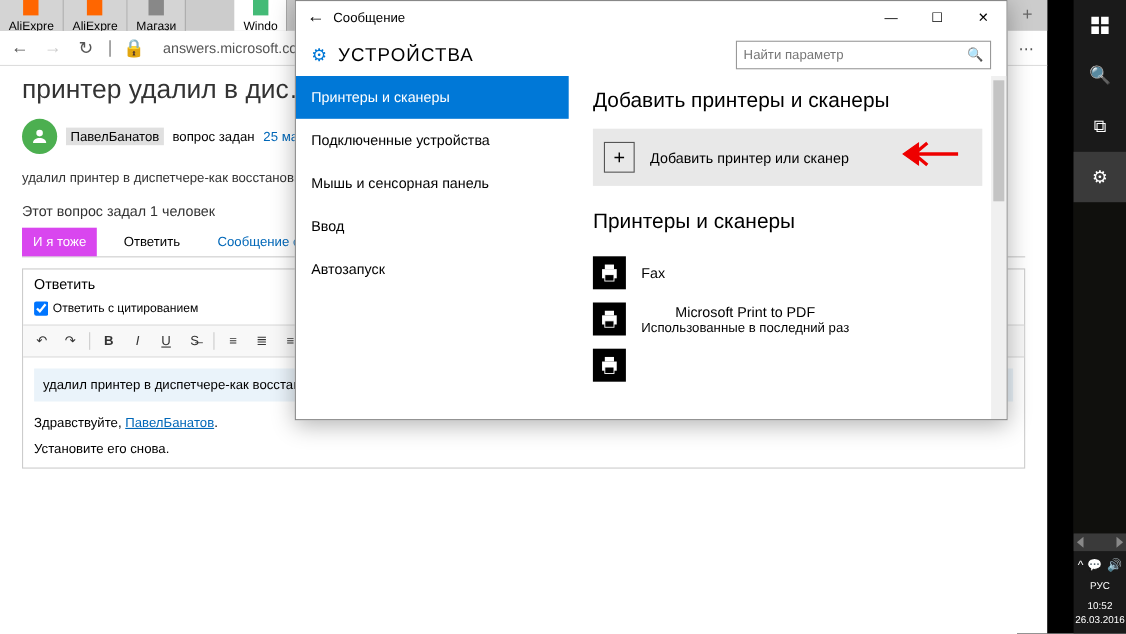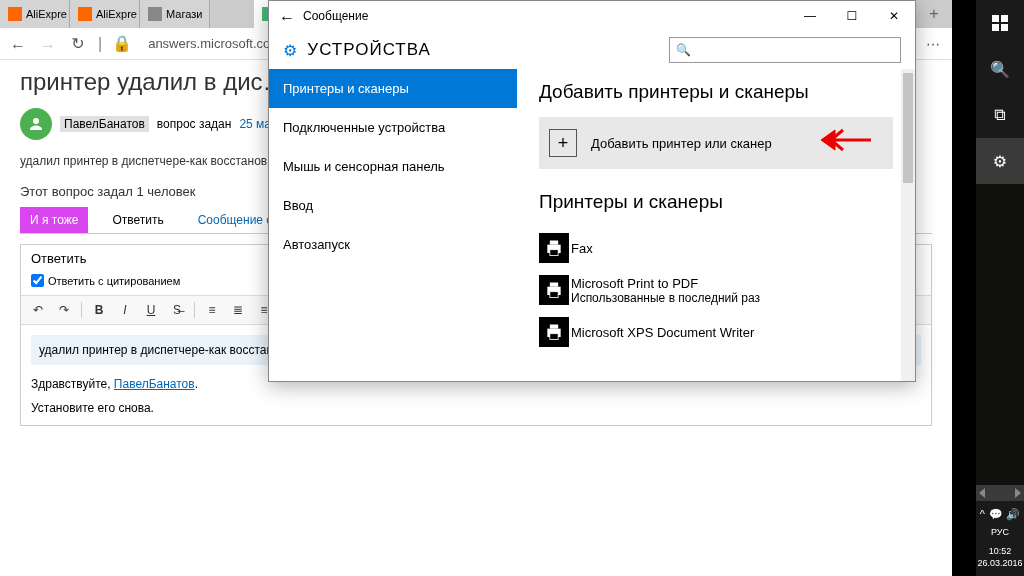--- a/index.html
+++ b/index.html
@@ -1,20 +1,20 @@
 <!DOCTYPE html>
 <html><head>
 <meta charset="utf-8">
 <style>
 * { margin:0; padding:0; box-sizing:border-box; font-family:"Segoe UI",Arial,sans-serif; }
 body { width:1024px; height:576px; overflow:hidden; background:#000; position:relative; }
 
 .edge-window { position:absolute; left:0; top:0; width:952px; height:576px; background:#fff; }
 .tabs { height:28px; background:#ccc; display:flex; align-items:center; }
-.tab { height:28px; padding:0 8px; display:flex; align-items:center; gap:4px; font-size:11px; border-right:1px solid #aaa; background:#d4d4d4; cursor:pointer; max-width:70px; overflow:hidden; white-space:nowrap; }
+.tab { height:28px; padding:0 8px; display:flex; align-items:center; gap:4px; font-size:11px; border-right:1px solid #aaa; background:#d4d4d4; cursor:pointer; max-width:70px; overflow:hidden; white-space:nowrap;flex-direction:column; }
 .tab.active { background:#fff;margin-left:44px; }
 .tab-icon { width:14px; height:14px; background:#f60; flex-shrink:0; }
 .tab-icon.grey { background:#888; }
 .tab-newtab { width:28px; height:28px; display:flex; align-items:center; justify-content:center; font-size:16px; color:#666; margin-left:auto; margin-right:4px; cursor:pointer; }
 
 .addr-bar { height:32px; display:flex; align-items:center; padding:0 8px; gap:10px; border-bottom:1px solid #ddd; }
 .nav-btn { width:20px; height:20px; display:flex; align-items:center; justify-content:center; color:#555; cursor:pointer; font-size:16px; }
 .nav-btn.disabled { color:#ccc; }
 .url-box { flex:1; height:24px; border:none; font-size:13px; color:#555; padding:0 6px; }
 .addr-icon { color:#555; font-size:14px; cursor:pointer; padding:0 4px; }
@@ -59,21 +59,21 @@
 .side-item { padding:12px 14px; font-size:13px; cursor:pointer; }
 .side-item.active { background:#0078d7; color:#fff; }
 
 .swin-main { flex:1; padding:12px 22px; overflow:hidden; position:relative; }
 .sec-title { font-size:19px; font-weight:400; margin-bottom:14px; }
 .add-row { background:#e8e8e8; padding:12px 10px; display:flex; align-items:center; gap:14px; font-size:13px; cursor:pointer; margin-bottom:22px; position:relative; }
 .plus-box { width:28px; height:28px; border:1px solid #555; display:flex; align-items:center; justify-content:center; font-size:18px; }
 .arrow { position:absolute; right:20px; top:6px; }
 .arrow svg { width:60px; height:34px; }
 
-.printer-row { display:flex; align-items:center; gap:2px; font-size:13px; padding:6px 0; }
+.printer-row { display:flex; align-items:center; gap:14px; font-size:13px; padding:6px 0;text-align:center; }
 .p-icon { width:30px; height:30px; background:#000; flex-shrink:0; display:flex; align-items:center; justify-content:center; }
 .p-icon svg { width:20px; height:20px; }
 .p-sub { font-size:12px; }
 
 .vscroll { position:absolute; right:0; top:0; bottom:0; width:14px; background:#f0f0f0; }
 .vthumb { position:absolute; right:2px; top:4px; width:10px; height:110px; background:#c4c4c4; }
 
 
 .taskbar { position:absolute; right:0; top:0; width:48px; height:576px; background:#1a1a1a; display:flex; flex-direction:column; }
 .tb-item { height:46px; display:flex; align-items:center; justify-content:center; color:#fff; font-size:16px; cursor:pointer; }
@@ -187,20 +187,21 @@
     <span class="swin-back">←</span>
     <span class="swin-title">Сообщение</span>
     <span class="swin-ctl">—</span>
     <span class="swin-ctl">☐</span>
     <span class="swin-ctl">✕</span>
   </div>
   <div class="swin-header">
     <span class="gear">⚙</span>
     <span class="swin-htext">УСТРОЙСТВА</span>
     <div class="search-box">
+      <span>Найти параметр</span>
       <span>🔍</span>
     </div>
   </div>
   <div class="swin-body">
     <div class="swin-side">
       <div class="side-item active">Принтеры и сканеры</div>
       <div class="side-item">Подключенные устройства</div>
       <div class="side-item">Мышь и сенсорная панель</div>
       <div class="side-item">Ввод</div>
       <div class="side-item">Автозапуск</div>
@@ -243,23 +244,20 @@
             <div class="p-sub">Использованные в последний раз</div>
           </div>
       </div>
       <div class="printer-row">
         <div class="p-icon">
             <svg viewBox="0 0 24 24" fill="#fff">
               <rect x="4" y="8" width="16" height="10"></rect>
               <rect x="7" y="3" width="10" height="5"></rect>
               <rect x="7" y="14" width="10" height="7" fill="#000" stroke="#fff"></rect>
             </svg>
-          </div>
-        <div>
-            <div>Microsoft XPS Document Writer</div>
           </div>
       </div>
     </div>
     <div class="vscroll">
         <div class="vthumb"></div>
       </div>
   </div>
 </div>
 
 <div class="taskbar">

